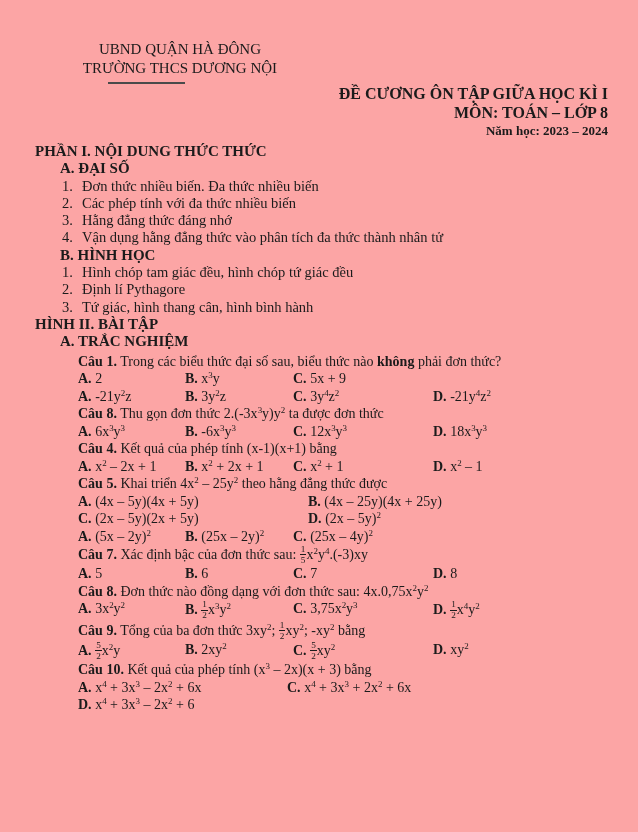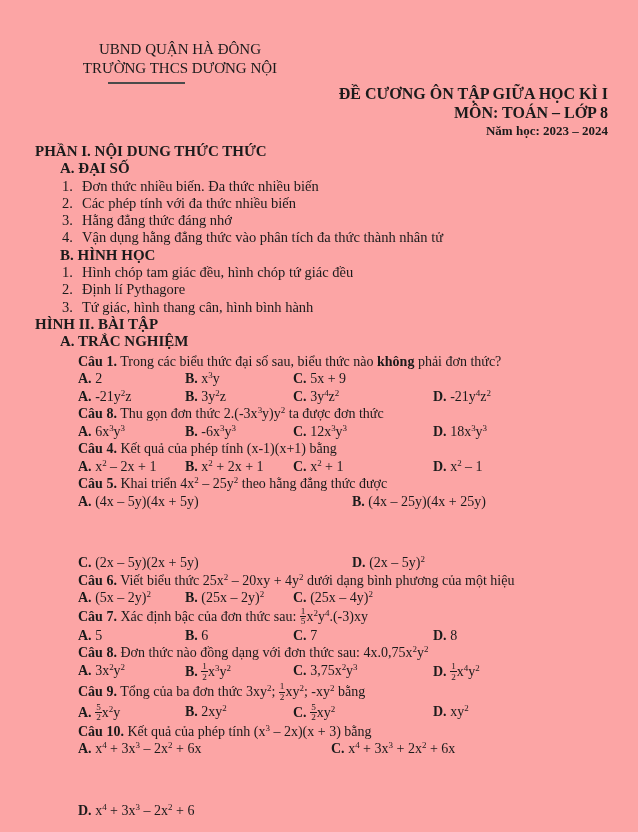--- a/index.html
+++ b/index.html
@@ -27,21 +27,21 @@
   .part-heading{font-weight:bold;font-size:15px;}
   .section-heading{font-weight:bold;font-size:15px;margin-left:25px;}
   .olist-item{display:flex;margin-left:27px;}
   .olist-num{width:20px;flex:0 0 20px;}
   
   .questions{margin-left:43px;margin-top:2px;font-size:14px;line-height:17.5px;}
   .q-text{white-space:nowrap;}
   .q-label{font-weight:bold;}
   .opts{display:grid;}
   .opts.cols4{grid-template-columns:107px 108px 140px 1fr;}
-  .opts.cols2{grid-template-columns:209px 1fr;gap:44px;}
+  .opts.cols2{grid-template-columns:209px 1fr;}
   .q-block:nth-child(5) .opts.cols2{grid-template-columns:230px 1fr;}
   .opt{white-space:nowrap;}
   .opt b{font-weight:bold;}
   sup{font-size:0.64em;line-height:0;vertical-align:0.55em;}
   .frac{display:inline-block;text-align:center;vertical-align:-0.38em;line-height:1.02;font-size:0.66em;font-weight:bold;}
   .frac .fn{display:block;border-bottom:1.2px solid #1b1b1b;padding:0 1px;}
   .frac .fd{display:block;padding-top:0.5px;}
   .q-text .frac, .opt .frac{font-weight:inherit;}
 </style>
 </head>
@@ -137,21 +137,20 @@
       <div class="q-block">
         <div class="q-text"><span class="q-label">Câu 5.</span> Khai triển 4x<sup>2</sup> – 25y<sup>2</sup> theo hằng đẳng thức được</div>
         <div class="opts cols2">
           <div class="opt"><b>A.</b> (4x – 5y)(4x + 5y)</div>
           <div class="opt"><b>B.</b> (4x – 25y)(4x + 25y)</div>
           <div class="opt"><b>C.</b> (2x – 5y)(2x + 5y)</div>
           <div class="opt"><b>D.</b> (2x – 5y)<sup>2</sup></div>
         </div>
       </div>
       <div class="q-block">
-        <div class="q-text"><span class="q-label">Câu 6.</span> Viết biểu thức 25x<sup>2</sup> – 20xy + 4y<sup>2</sup> dưới dạng bình phương của một hiệu</div>
         <div class="opts cols4">
           <div class="opt"><b>A.</b> (5x – 2y)<sup>2</sup></div>
           <div class="opt"><b>B.</b> (25x – 2y)<sup>2</sup></div>
           <div class="opt"><b>C.</b> (25x – 4y)<sup>2</sup></div>
         </div>
       </div>
       <div class="q-block">
         <div class="q-text"><span class="q-label">Câu 7.</span> Xác định bậc của đơn thức sau: <span class="frac"><span class="fn">1</span><span class="fd">5</span></span>x<sup>2</sup>y<sup>4</sup>.(-3)xy</div>
         <div class="opts cols4">
           <div class="opt"><b>A.</b> 5</div>

